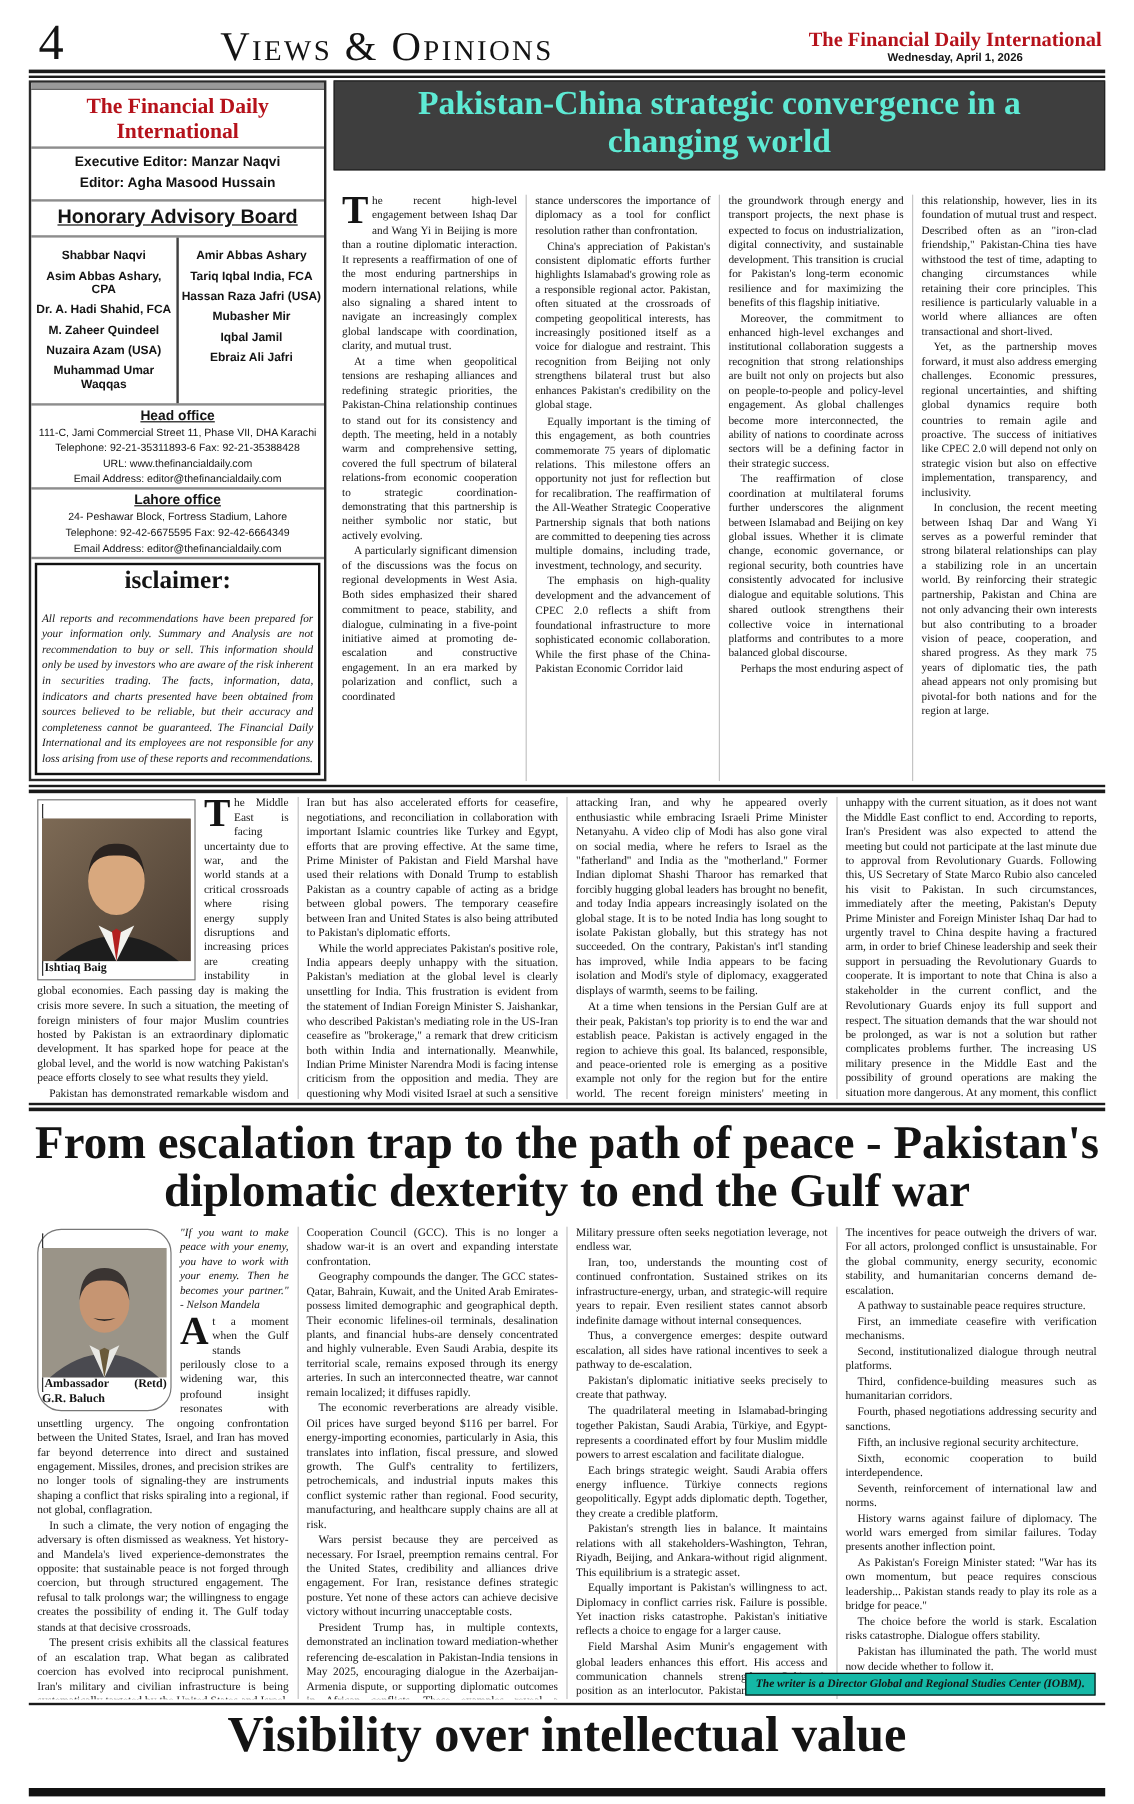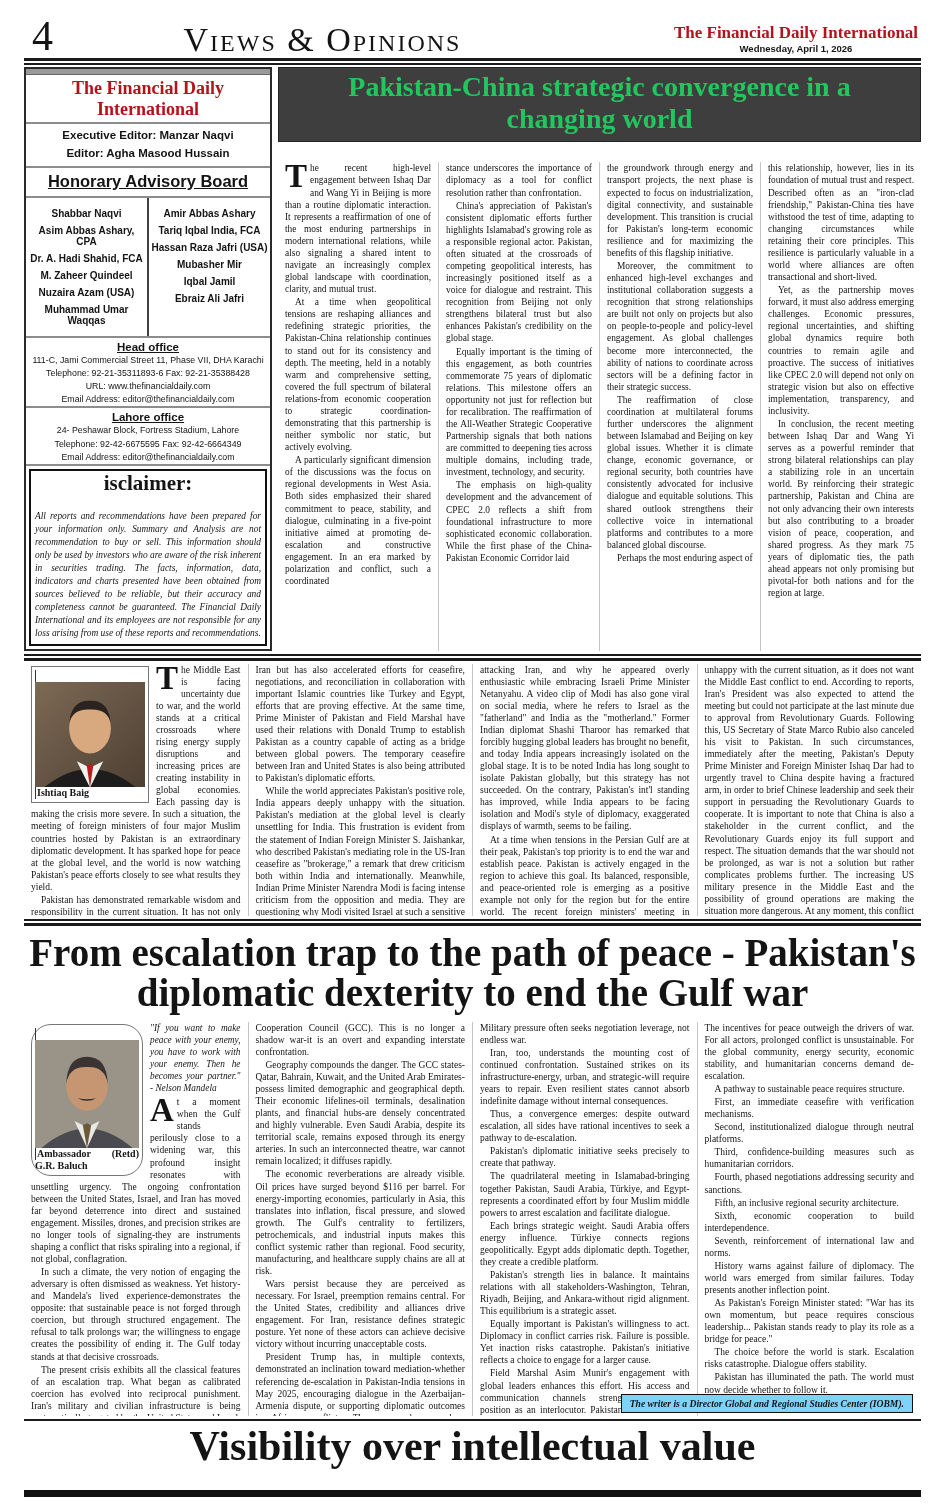--- a/index.html
+++ b/index.html
@@ -39,21 +39,21 @@
   .ib-office-title { text-align:center; font-weight:bold; font-size:11.5px; text-decoration:underline; padding:3px 0 1px; }
   .ib-office p { font-size:8.8px; text-align:center; line-height:1.5; margin:0; text-indent:0 !important; }
   .ib-office { padding-bottom:0; border-bottom:2px solid #8d8d8d; }
   .ib-office.last { border-bottom:2px solid #8d8d8d; }
   .ib-disc { border:2.5px solid #111; margin:3px; padding:2px 4px 4px; }
   .ib-disc-title { font-family:"Liberation Serif", serif; font-weight:bold; font-size:21px; text-align:center; line-height:1; }
   .ib-disc-text { font-family:"Liberation Serif", serif; font-style:italic; font-size:9.4px; line-height:1.38; text-align:justify; margin-top:16px; }
 
   
   .a1 { flex:1; display:flex; flex-direction:column; }
-  .a1-banner { background:#3e3e3e; color:#22c55e; font-weight:bold; font-size:28px; text-align:center; line-height:1.15; padding:3px 30px 6px; border:1px solid #222; }
+  .a1-banner { background:#3e3e3e; color:#5eead4; font-weight:bold; font-size:28px; text-align:center; line-height:1.15; padding:3px 30px 6px; border:1px solid #222; }
   .a1-body { flex:1; display:flex; margin-top:20px; height:296px; overflow:hidden; }
 
   
   .cols { display:flex; overflow:hidden; }
   .col { flex:1; padding:0 7px; text-align:justify; }
   .col + .col-sep { width:0; border-left:1px solid #c4c4c4; }
   .col p { margin:0; text-indent:10px; }
   .col p:first-of-type { text-indent:0; }
   .col p + p { margin-top:1px; }
   .a1-body .col { font-size:9.4px; line-height:1.285; }
@@ -66,29 +66,29 @@
   .h4-size { font-size:42px; }
 
   .art-body { position:relative; overflow:hidden; }
   .a2-body { height:252px; }
   .a2-body .col { font-size:9.5px; line-height:1.27; }
   .a3-body { height:394px; }
   .a3-body .col { font-size:9.5px; line-height:1.27; }
   .a3-body .col:last-child { font-size:9.2px; }
 
   
-  .photo-outer { float:left; border:1px solid #777; padding:3px; margin:2px 7px 2px 0; background:#fff; width:118px; }
+  .photo-outer { float:left; border:1px solid #777; padding:3px; margin:2px 7px 2px 0; background:#fff; width:132px; }
   .photo-frame { border:1px solid #333; }
   .photo-frame svg { display:block; width:100%; height:auto; }
   .photo-cap { font-weight:bold; font-size:10px; text-align:center; padding:3px 1px 1px; line-height:1.15; }
   .a3c1 .photo-outer { width:112px;border-radius:20px; }
 
   .quote { font-style:italic; font-size:9.3px; line-height:1.3; text-align:justify; margin-bottom:2px; }
 
-  .note-box { position:absolute; right:8px; bottom:3px; border:1.5px solid #111; padding:3px 8px; font-style:italic; font-weight:bold; font-size:9.6px; background:#7dd3fc; text-align:center; }
+  .note-box { position:absolute; right:8px; bottom:3px; border:1.5px solid #111; padding:3px 8px; font-style:italic; font-weight:bold; font-size:9.6px; background:#14b8a6; text-align:center; }
 </style>
 </head>
 <body>
 
 <div class="page">
 
   <div class="hdr">
     <div class="hdr-pageno">4</div>
     <div class="hdr-section">Views &amp; Opinions</div>
     <div class="hdr-right">

